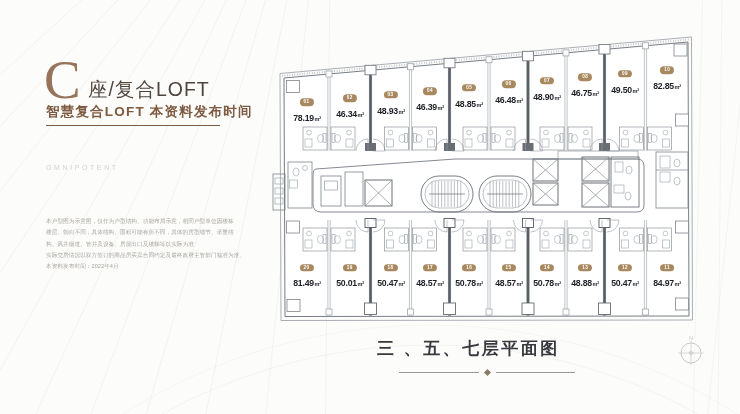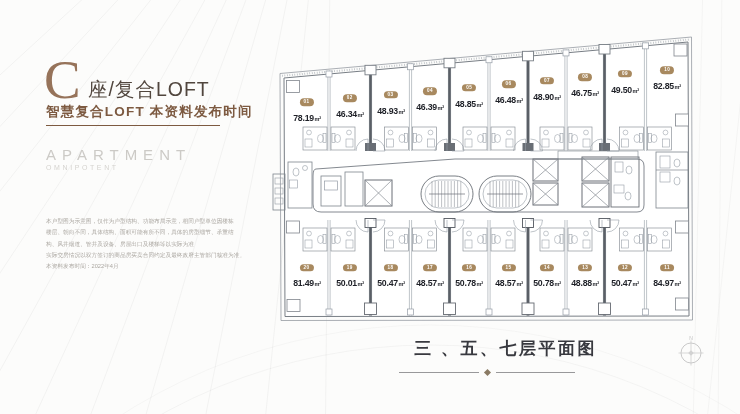--- a/index.html
+++ b/index.html
@@ -10,21 +10,21 @@
   .subtitle{position:absolute;left:46px;top:103px;font-size:13.5px;font-weight:700;color:#7d5a41;letter-spacing:1.2px;}
   .rule{position:absolute;left:46px;top:125px;width:174px;height:1.4px;background:#7d5a41;}
   .apartment{position:absolute;left:46px;top:146px;font-size:15px;color:#cccac6;letter-spacing:6px;}
   .omnipotent{position:absolute;left:46px;top:164px;font-size:7px;color:#d5d3cf;letter-spacing:2.6px;}
   .disclaimer{position:absolute;left:46px;top:216px;font-size:5.7px;color:#aba7a1;line-height:11.3px;letter-spacing:0;}
   .plan{position:absolute;left:268px;top:28px;}
   #unit-labels{position:absolute;left:0;top:0;}
   .badge{position:absolute;transform:translate(-50%,-50%);background:#a8895f;color:#fff;font-size:4.6px;font-weight:700;letter-spacing:.5px;padding:1px 4px;border-radius:4px;line-height:1.25;}
   .area{position:absolute;transform:translate(-50%,-50%) scaleX(0.95);font-weight:700;color:#1e2027;font-size:9.2px;letter-spacing:-0.2px;white-space:nowrap;}
   .area .un{font-size:5.8px;margin-left:.5px;}
-  .caption{position:absolute;left:377px;top:337px;width:220px;text-align:right;font-size:17px;font-weight:700;color:#38393f;letter-spacing:2.5px;}
+  .caption{position:absolute;left:377px;top:337px;width:220px;text-align:left;font-size:17px;font-weight:700;color:#38393f;letter-spacing:2.5px;}
   .cap-div{position:absolute;left:399px;top:370px;width:176px;display:flex;align-items:center;}
   .cap-div .seg{flex:1;height:1px;background:#98989a;}
   .cap-div .gem{width:5px;height:5px;background:#8a7a64;transform:rotate(45deg);margin:0 6px;}
   .compass{position:absolute;left:676px;top:334px;}
 </style>
 </head>
 <body>
 
 <div class="page">
   <svg class="bg" id="bg-rays" width="740" height="414">
@@ -43,21 +43,20 @@
       <line x1="722" y1="-20" x2="718" y2="430" stroke="rgba(90,90,90,0.05)" stroke-width="1"></line>
       <line x1="748" y1="30" x2="706" y2="430" stroke="rgba(90,90,90,0.05)" stroke-width="1"></line>
       <circle cx="430" cy="900" r="555" fill="none" stroke="rgba(90,90,90,0.055)" stroke-width="1"></circle>
       <circle cx="430" cy="900" r="575" fill="none" stroke="rgba(90,90,90,0.045)" stroke-width="1"></circle>
     </svg>
 
   <div class="c-letter">C</div>
   <div class="c-suffix">座/复合LOFT</div>
   <div class="subtitle">智慧复合LOFT 本资料发布时间</div>
   <div class="rule"></div>
-  <div class="apartment">APARTMENT</div>
   <div class="omnipotent">OMNIPOTENT</div>
   <div class="disclaimer" id="disclaimer">
       <div>本户型图为示意图，仅作为户型结构、功能布局示意，相同户型单位因楼栋</div>
       <div>楼层、朝向不同，具体结构、面积可能有所不同，具体的房型细节、承重结</div>
       <div>构、风井烟道、管井及设备、房屋出口及楼梯等以实际为准</div>
       <div>实际交房情况以双方签订的商品房买卖合同约定及最终政府主管部门核准为准。</div>
       <div>本资料发布时间：2022年4月</div>
     </div>
 
   <svg class="plan" id="plan-svg" width="472" height="316" viewBox="268 28 472 316">

